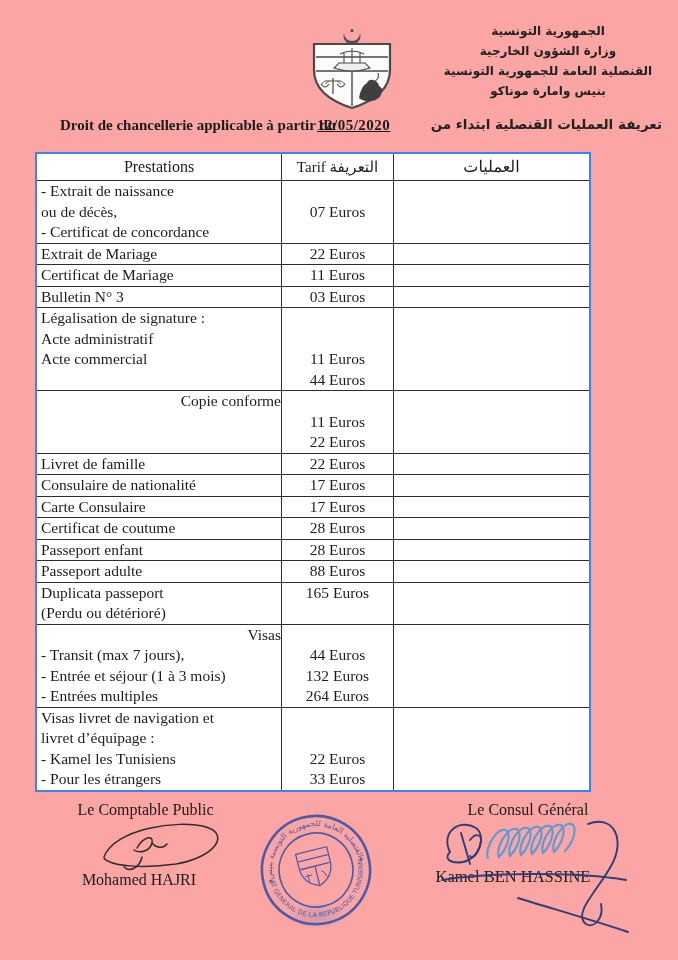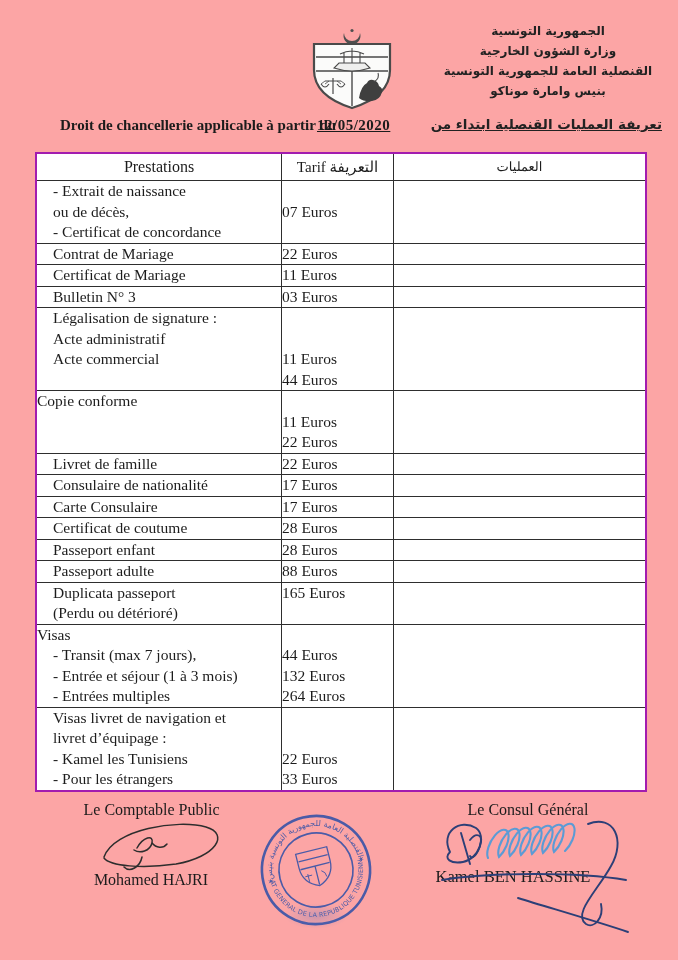--- a/index.html
+++ b/index.html
@@ -8,37 +8,37 @@
   
   .hdr-ar{position:absolute;top:21px;right:14px;width:232px;text-align:center;
           font-family:"DejaVu Sans",sans-serif;font-weight:bold;font-size:12px;
           line-height:20px;direction:rtl;white-space:nowrap;color:#222;}
   .emblem{position:absolute;left:300px;top:24px;width:104px;height:88px;}
   
   .title-fr{position:absolute;left:60px;top:117px;font-weight:bold;font-size:15px;}
   .title-date{position:absolute;left:305px;top:117px;font-weight:bold;font-size:15px;
               text-decoration:underline;letter-spacing:.5px;padding-left:12px;}
   .title-ar{position:absolute;right:16px;top:116px;font-family:"DejaVu Sans",sans-serif;
-            font-weight:bold;font-size:13.5px;direction:rtl;white-space:nowrap;color:#222;text-decoration:underline;}
+            font-weight:bold;font-size:13.5px;direction:rtl;white-space:nowrap;color:#222;}
   
-  .tbl{position:absolute;left:35px;top:152px;width:612px;border:2px solid #a21caf;
+  .tbl{position:absolute;left:35px;top:152px;width:556px;border:2px solid #3b82f6;
        background:#fff;box-sizing:border-box;}
   .t-head,.t-row{display:grid;grid-template-columns:244px 112px 1fr;}
   .t-row{border-top:1.6px solid #2e2e2e;}
   .t-head{height:26px;}
   .t-head>div{line-height:26px;text-align:center;}
   .h-fr{font-size:16px;}
   .h-tarif{border-left:1.6px solid #2e2e2e;font-size:15px;}
-  .h-ar{border-left:1.6px solid #2e2e2e;font-family:Liberation Sans, sans-serif;font-size:13px;}
+  .h-ar{border-left:1.6px solid #2e2e2e;font-family:Liberation Sans, sans-serif;font-size:16px;}
   .cell{min-width:0;}
   .cell-tarif,.cell-ar{border-left:1.6px solid #2e2e2e;}
   .slot{height:20.5px;line-height:20.5px;white-space:nowrap;}
-  .cell-fr .slot{padding-left:16px;font-size:15.5px;}
-  .cell-fr .slot.c{text-align:left;padding-left:0;}
-  .cell-tarif .slot{text-align:left;font-size:15.5px;}
+  .cell-fr .slot{padding-left:4px;font-size:15.5px;}
+  .cell-fr .slot.c{text-align:right;padding-left:0;}
+  .cell-tarif .slot{text-align:center;font-size:15.5px;}
   
   .sig-title{position:absolute;font-size:16px;text-align:center;}
   .sig-name{position:absolute;font-size:16px;text-align:center;}
   .svg-abs{position:absolute;}
   .smudge{position:absolute;left:284px;top:903px;width:64px;height:26px;border-radius:50%;
           background:radial-gradient(ellipse at center,rgba(80,110,190,.28),rgba(80,110,190,0) 70%);}
 </style>
 </head>
 <body>
 
@@ -90,21 +90,21 @@
           </div>
           <div class="cell cell-tarif">
             <div class="slot"></div>
             <div class="slot">07 Euros</div>
             <div class="slot"></div>
           </div>
           <div class="cell cell-ar"></div>
         </div>
         <div class="t-row">
           <div class="cell cell-fr">
-            <div class="slot">Contrat de Mariage</div>
+            <div class="slot">Extrait de Mariage</div>
           </div>
           <div class="cell cell-tarif">
             <div class="slot">22 Euros</div>
           </div>
           <div class="cell cell-ar"></div>
         </div>
         <div class="t-row">
           <div class="cell cell-fr">
             <div class="slot">Certificat de Mariage</div>
           </div>
@@ -239,32 +239,32 @@
             <div class="slot"></div>
             <div class="slot"></div>
             <div class="slot">22 Euros</div>
             <div class="slot">33 Euros</div>
           </div>
           <div class="cell cell-ar"></div>
         </div>
       </div>
   </div>
 
-  <div class="sig-title" style="left:64px;top:801px;width:175px;">Le Comptable Public</div>
+  <div class="sig-title" style="left:58px;top:801px;width:175px;">Le Comptable Public</div>
   <div class="sig-title" style="left:438px;top:801px;width:180px;">Le Consul Général</div>
 
   <svg class="svg-abs" style="left:80px;top:817px;" width="150" height="58" viewBox="0 0 150 58">
     <g stroke="#2d2d2d" fill="none" stroke-width="1.5" stroke-linecap="round">
       <path d="M 24,40 C 34,12 98,2 126,10 C 150,17 136,40 96,47 C 62,52 30,49 24,41"></path>
       <path d="M 57,31 C 63,20 74,17 72,26 C 70,34 60,37 54,33"></path>
       <path d="M 72,26 C 76,31 83,32 87,27"></path>
       <path d="M 62,40 C 60,50 50,56 44,50"></path>
     </g>
   </svg>
-  <div class="sig-name" style="left:56px;top:871px;width:190px;">Mohamed HAJRI</div>
+  <div class="sig-name" style="left:44px;top:871px;width:190px;">Mohamed HAJRI</div>
 
   <svg class="svg-abs" style="left:258px;top:812px;transform:rotate(-14deg);opacity:.92;" width="116" height="116" viewBox="0 0 116 116">
     <g stroke="#3c55a8" fill="none">
       <circle cx="58" cy="58" r="54" stroke-width="2.6"></circle>
       <circle cx="58" cy="58" r="37" stroke-width="1.6"></circle>
       <path id="arcTop" d="M 14,58 A 44,44 0 0 1 102,58" stroke="none"></path>
       <path id="arcBot" d="M 11,58 A 47,47 0 0 0 105,58" stroke="none"></path>
       <text font-family="DejaVu Sans, sans-serif" font-size="8" fill="#3c55a8" stroke="none">
         <textPath href="#arcTop" startOffset="50%" text-anchor="middle">القنصلية العامة للجمهورية التونسية بنيس</textPath>
       </text>

